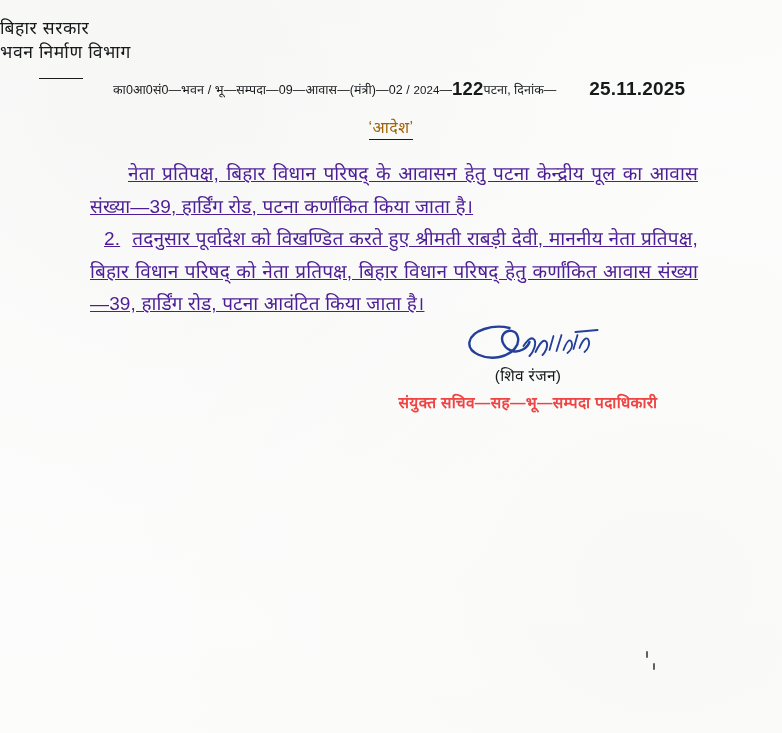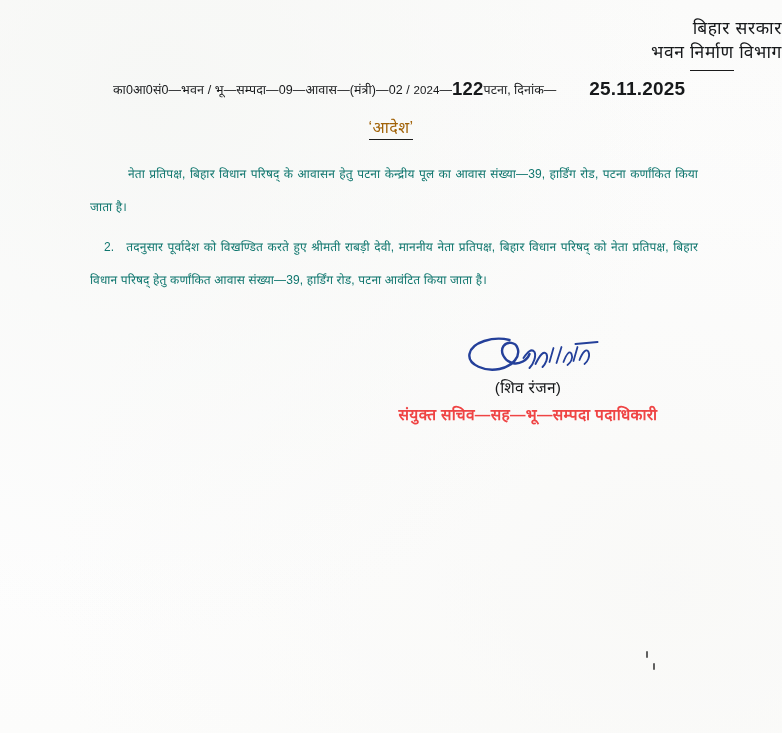--- a/index.html
+++ b/index.html
@@ -32,38 +32,38 @@
       linear-gradient(180deg, #fbfbfa 0%, #fdfdfd 35%, #fdfdfd 75%, #fcfcfb 100%);
     pointer-events: none;
   }
   .content {
     position: relative;
     z-index: 2;
   }
 
   
   .header {
-    text-align: right;
+    text-align: left;
     padding-top: 16px;
   }
   .org-line1 {
     font-size: 17.5px;
     letter-spacing: 0.6px;
     line-height: 1.38;
     color: #16181a;
   }
   .org-line2 {
     font-size: 17.5px;
     letter-spacing: 0.6px;
     line-height: 1.38;
     color: #16181a;
   }
   .u-word {
     border-bottom: 1.3px solid #1b1b1b;
-    padding-bottom: 8px;
+    padding-bottom: 16px;
   }
 
   
   .memo-row {
     display: flex;
     justify-content: space-between;
     align-items: flex-end;
     margin-top: 14px;
     padding: 0 105px 0 113px;
   }
@@ -109,51 +109,52 @@
     padding-bottom: 1px;
     color: #a16207;
   }
 
   
   .body-block {
     margin-top: 18px;
     padding: 0 84px 0 90px;
   }
   .para {
-    font-size: 12px;
+    font-size: 19px;
     line-height: 32.5px;
     text-align: justify;
     text-justify: inter-word;
     letter-spacing: 0.15px;
-    color: #0f766e;
+    color: #4c1d95;
     margin: 0;
+    text-decoration: underline;
   }
   .para + .para {
-    margin-top: 8px;
+    margin-top: 0;
   }
   .para-indent {
     display: inline-block;
     width: 38px;
   }
   .num-indent {
     display: inline-block;
     width: 14px;
   }
   .num-gap {
     display: inline-block;
     width: 12px;
   }
   .last-line-left {
     text-align: left;
   }
 
   
   .sign-block {
     position: absolute;
-    top: 334px;
+    top: 322px;
     right: 84px;
     width: 340px;
     text-align: center;
     z-index: 3;
   }
   .sign-ink {
     position: relative;
     height: 44px;
     margin-bottom: -2px;
   }

